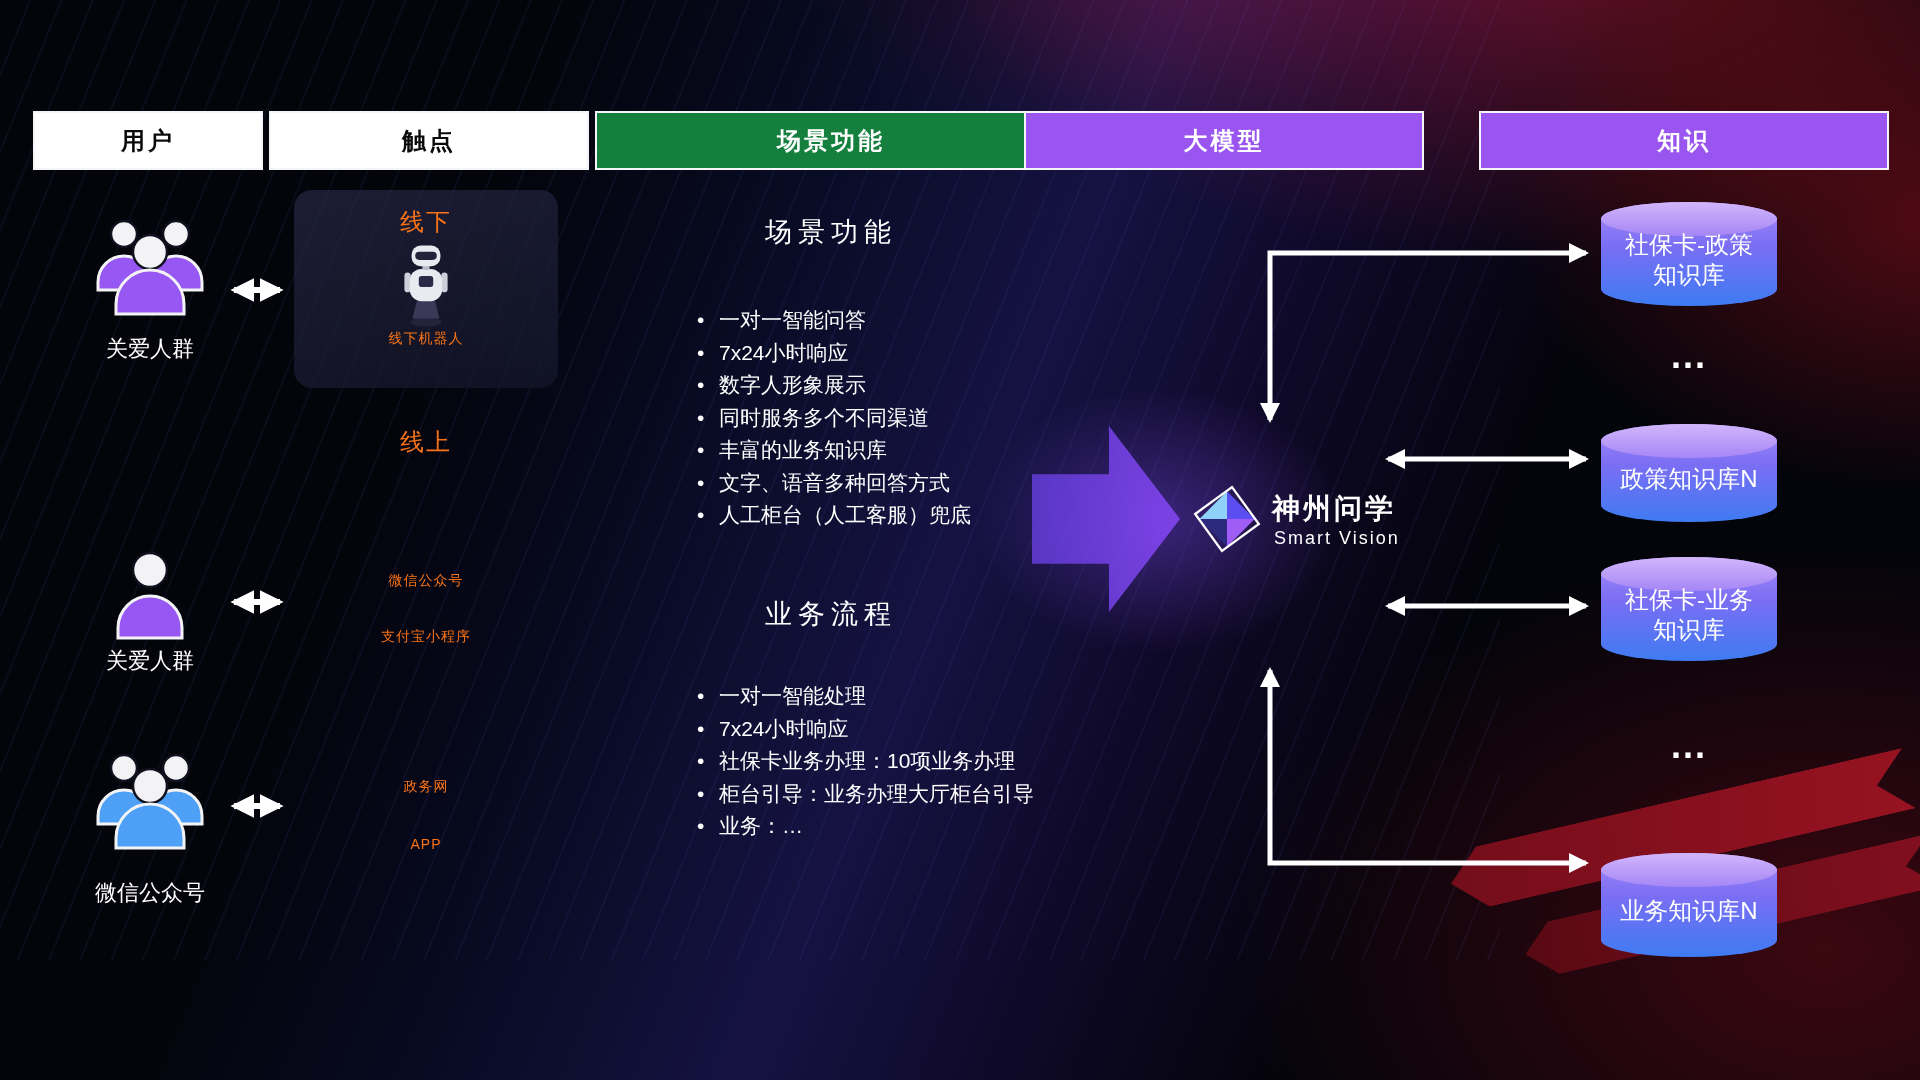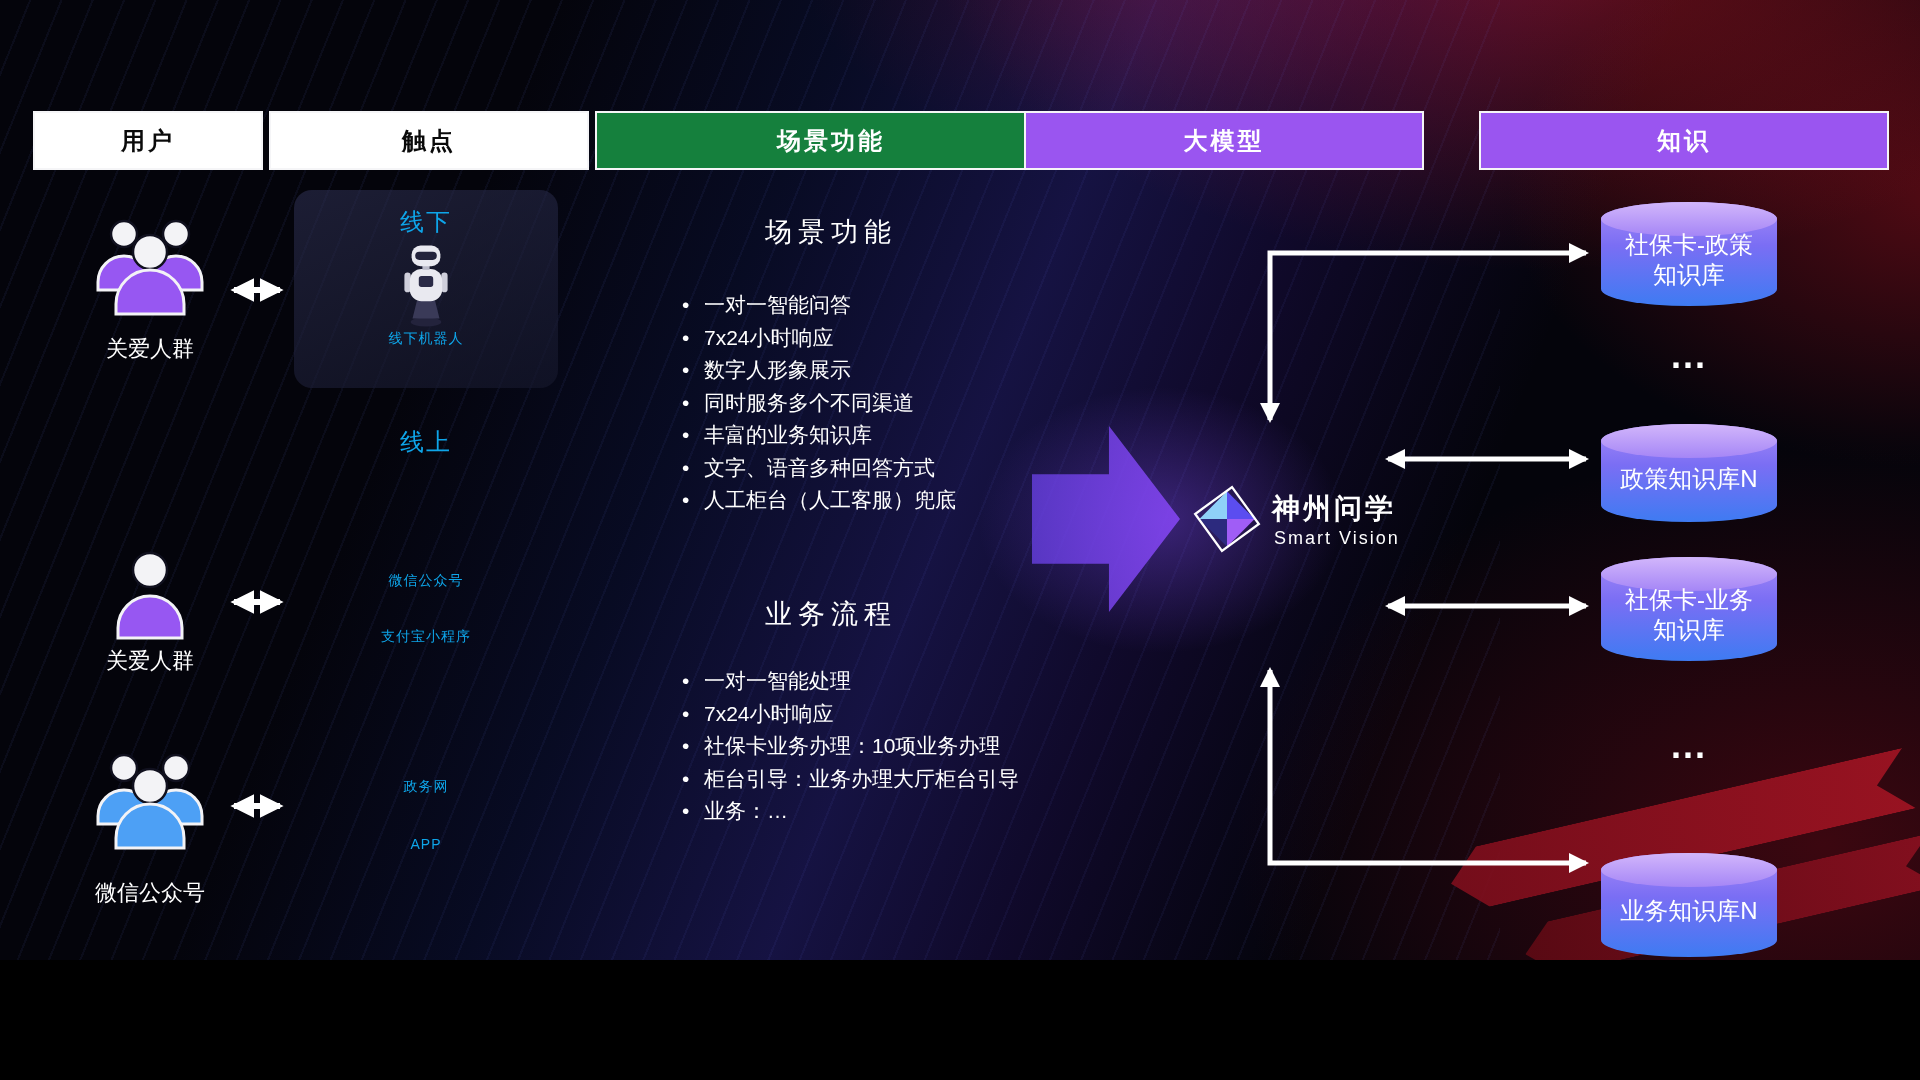--- a/index.html
+++ b/index.html
@@ -1,17 +1,17 @@
 <!DOCTYPE html>
 <html><head>
 <meta charset="utf-8">
 <style>
   html,body{margin:0;padding:0;background:#000;}
   .canvas{
-    position:relative;width:1920px;height:960px;overflow:hidden;
+    position:relative;width:1920px;height:1080px;overflow:hidden;
     background:#04040b;
     font-family:"Liberation Sans","DejaVu Sans",sans-serif;
     color:#fff;
   }
   
   .bg{position:absolute;inset:0;pointer-events:none;}
   .bg.red-glow{
     background:
       radial-gradient(980px 560px at 80% -8%, rgba(205,25,40,.55), transparent 62%),
       radial-gradient(720px 460px at 101% 20%, rgba(175,18,30,.45), transparent 60%),
@@ -48,27 +48,27 @@
   .u-label{position:absolute;width:200px;text-align:center;font-size:22px;color:#fff;}
   .ppl .head{fill:#f3f3f6;stroke:#10101e;stroke-width:2.5;}
   .ppl .body{stroke:#f3f3f6;stroke-width:3;}
   .ppl.purple .body{fill:#9757f2;}
   .ppl.blue .body{fill:#4da0f5;}
 
   .tp-card{
     position:absolute;left:294px;top:190px;width:264px;height:198px;border-radius:18px;
     background:linear-gradient(160deg, rgba(48,50,86,.55), rgba(20,22,42,.70));
   }
-  .tp-text{position:absolute;width:264px;left:294px;text-align:center;color:#0ea5e9;}
+  .tp-text{position:absolute;width:264px;left:294px;text-align:center;color:#f97316;}
   .tp-title{font-size:24px;letter-spacing:2px;}
   .tp-item{font-size:14px;letter-spacing:1px;}
 
   
   .sc-title{position:absolute;left:595px;width:472px;text-align:center;font-size:27px;letter-spacing:6px;color:#fff;}
-  .bullets{position:absolute;left:680px;margin:0;padding:0;list-style:none;}
+  .bullets{position:absolute;left:680px;margin:15px;padding:0;list-style:none;}
   .bullets li{position:relative;padding-left:24px;font-size:21px;line-height:32.5px;color:#fff;white-space:nowrap;}
   .bullets li::before{content:"\2022";position:absolute;left:2px;}
 
   
   .big-arrow{
     position:absolute;left:1032px;top:426px;width:148px;height:186px;opacity:.92;
     background:linear-gradient(90deg, rgba(104,64,228,.85), rgba(134,70,245,.95));
     clip-path:polygon(0 26%,52% 26%,52% 0,100% 50%,52% 100%,52% 74%,0 74%);
   }
 

